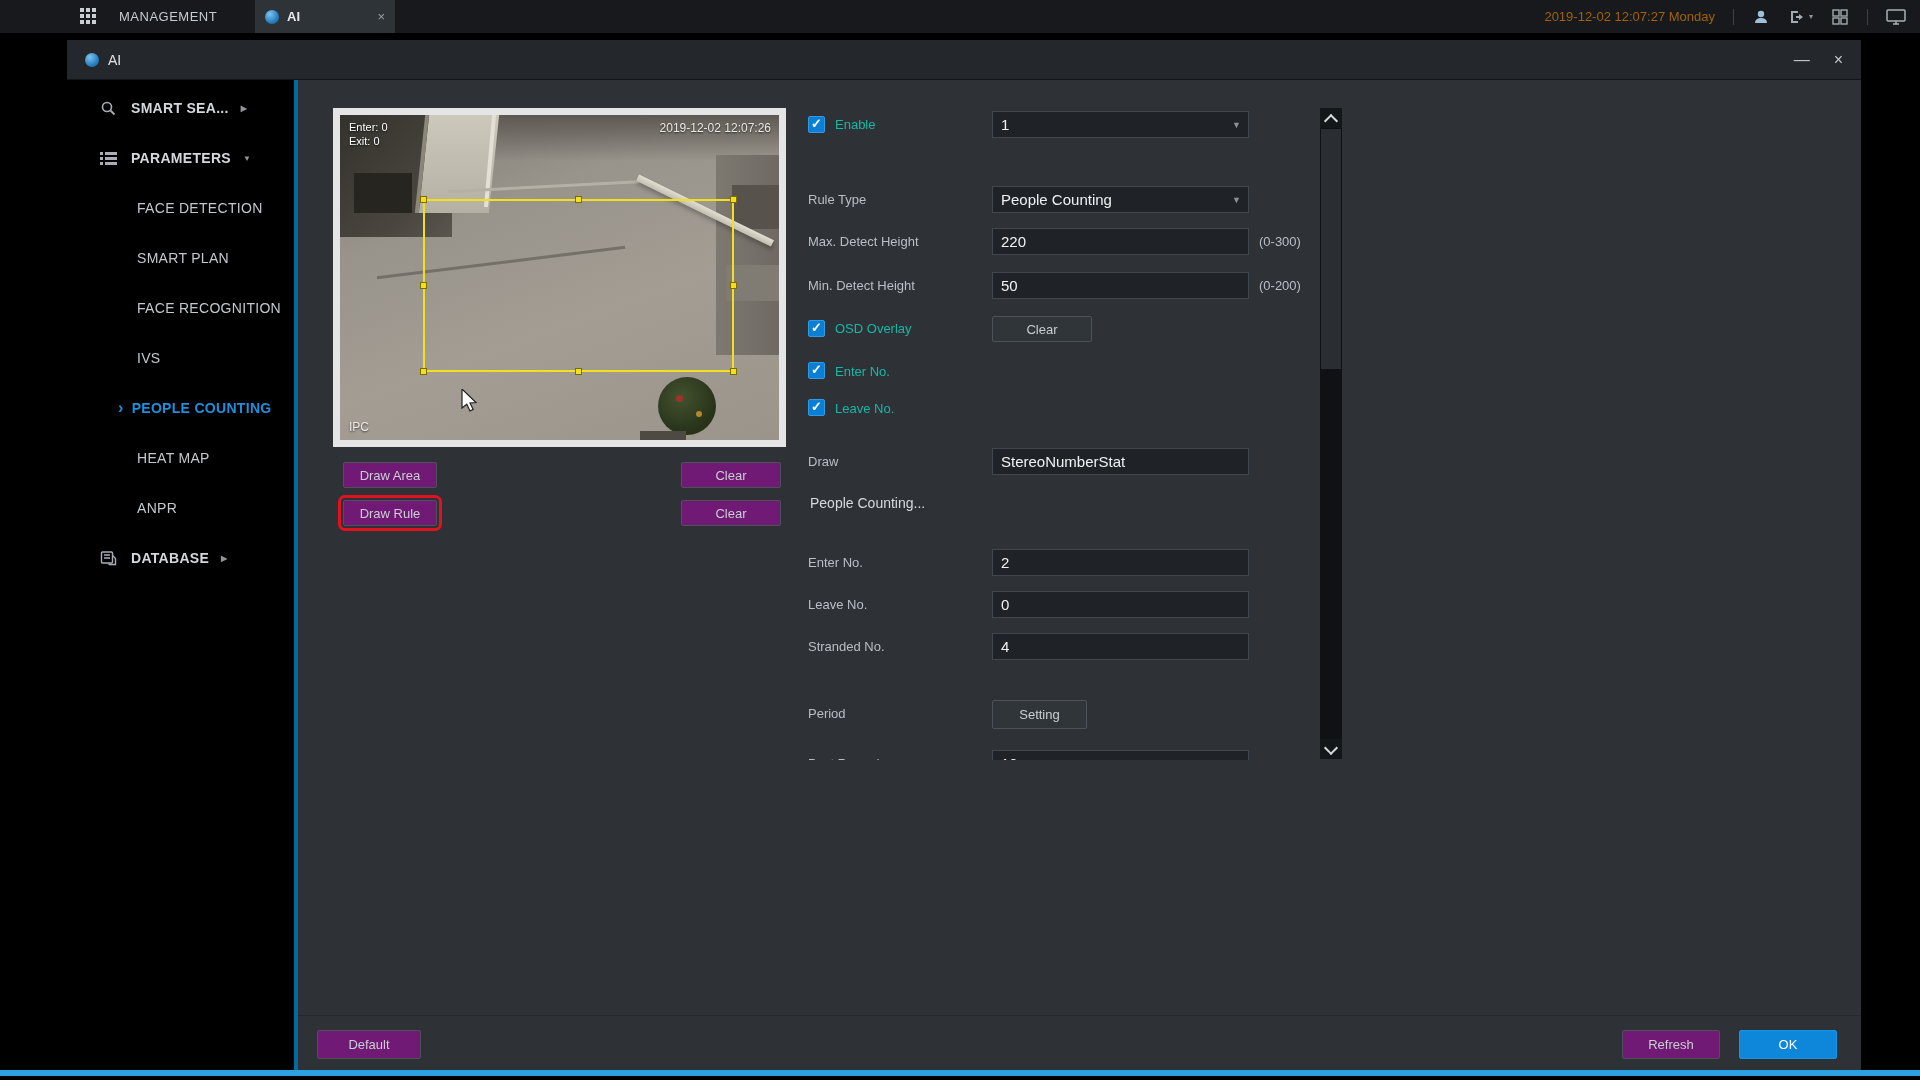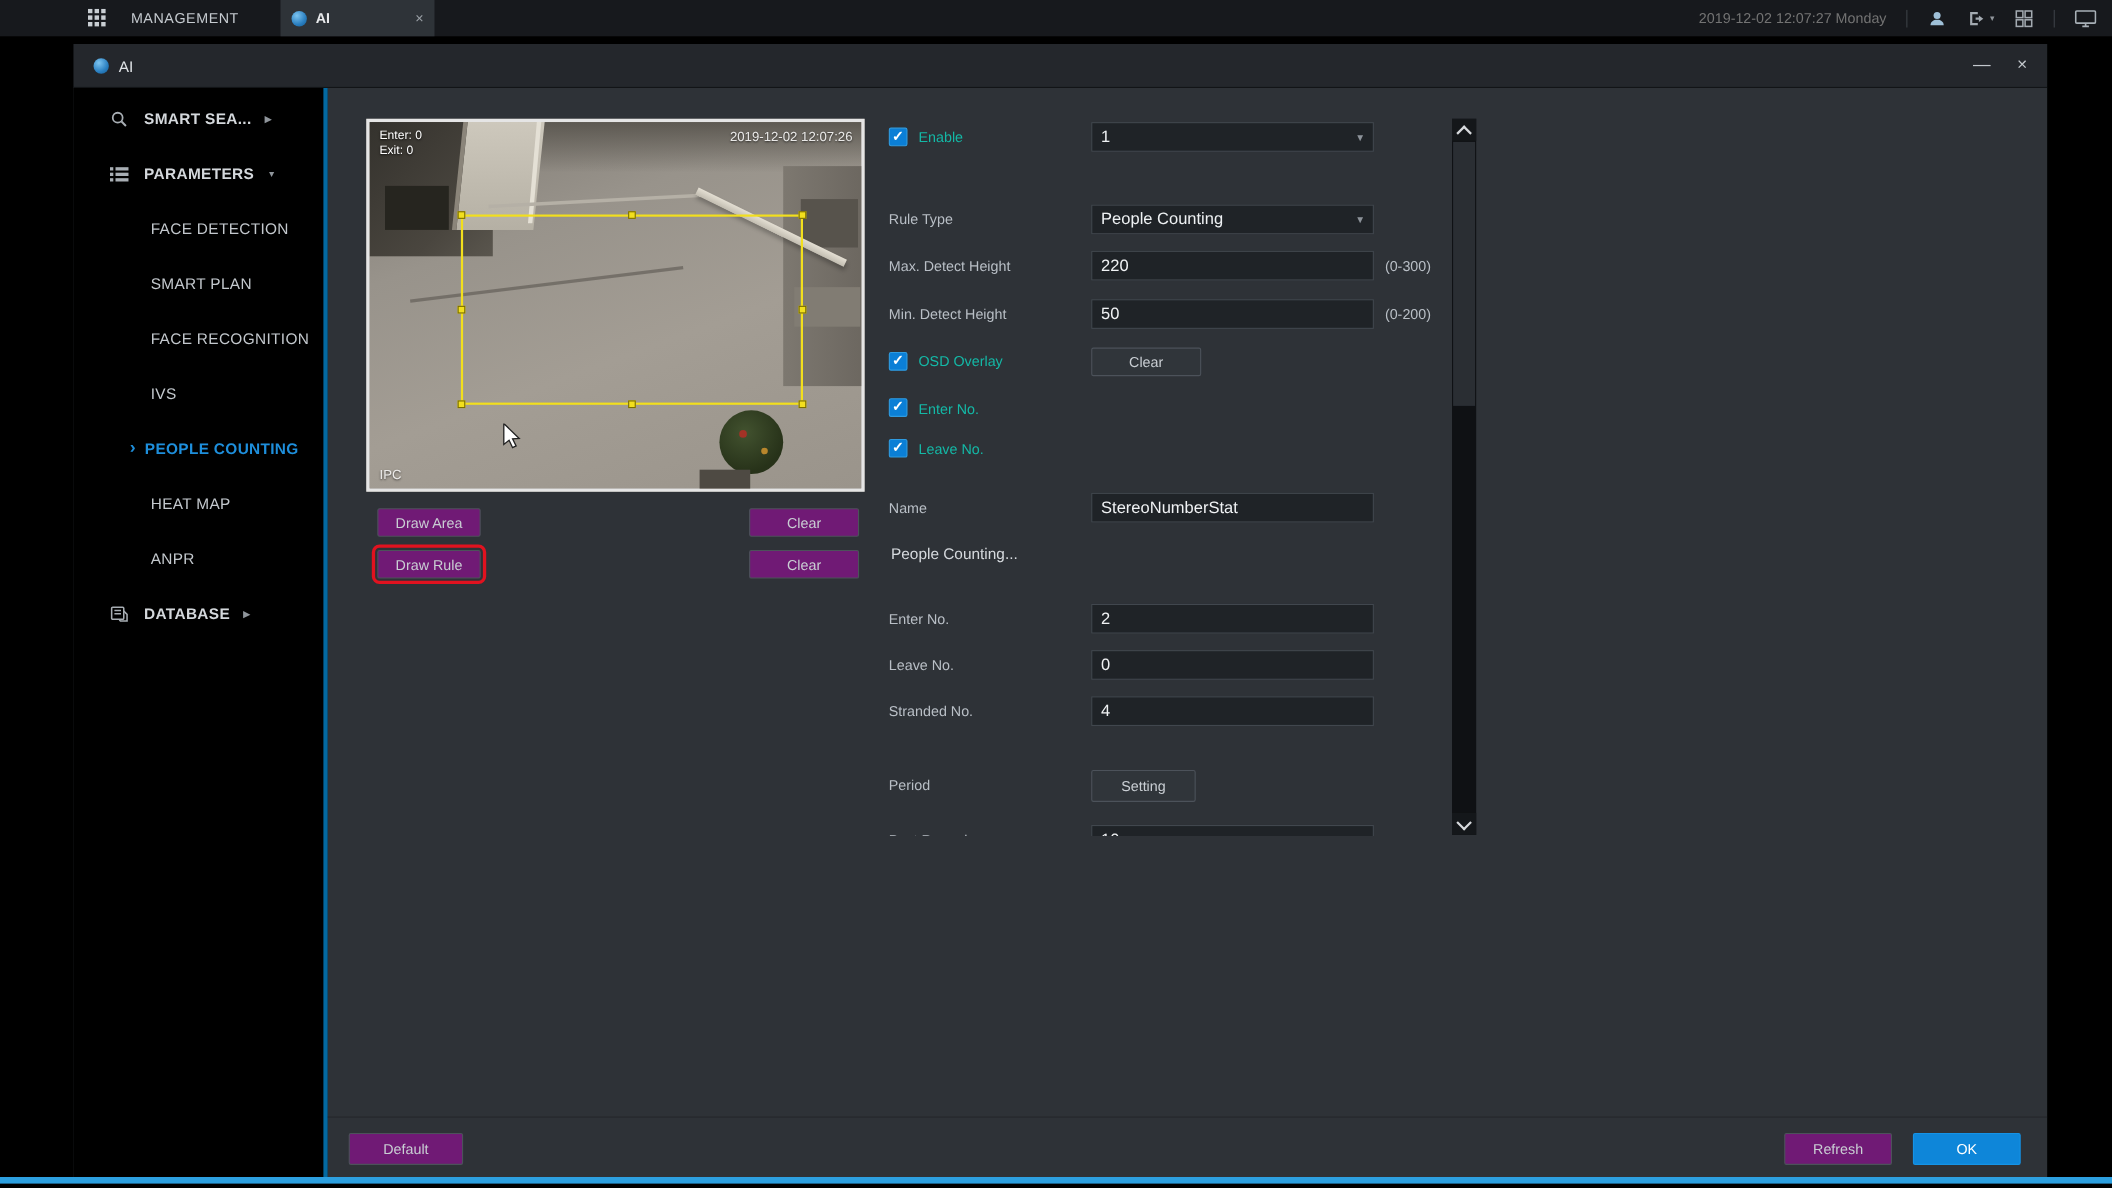--- a/index.html
+++ b/index.html
@@ -11,21 +11,21 @@
   .tb-grid{position:absolute;left:80px;top:8px}
   .tb-mgmt{position:absolute;left:119px;top:0;line-height:33px;font-size:13px;font-weight:normal;
     color:#c6cbd0;letter-spacing:.5px;cursor:default}
   .tb-tab{position:absolute;left:255px;top:0;width:140px;height:33px;background:#2e3338;
     display:flex;align-items:center;padding:0 10px}
   .orb{width:14px;height:14px;border-radius:50%;display:inline-block;
     background:radial-gradient(circle at 35% 30%,#7cc4f0,#2a7fc0 60%,#145a92)}
   .tb-tab .tab-label{font-size:13px;font-weight:bold;color:#e8eaec;margin-left:8px}
   .tb-tab .tab-close{margin-left:auto;font-size:13px;color:#9aa0a6;cursor:pointer}
   .tb-right{position:absolute;right:14px;top:0;height:33px;display:flex;align-items:center;gap:18px}
-  .tb-datetime{font-size:13px;color:#737373;white-space:nowrap}
+  .tb-datetime{font-size:13px;color:#a16207;white-space:nowrap}
   .vsep{width:1px;height:16px;background:#3c4147}
   .tb-ico{display:flex;align-items:center;gap:3px}
   .caret{font-size:8px;color:#8f959b}
 
   
   .window{position:absolute;left:67px;top:40px;width:1794px;height:1030px;background:#2e3237}
   .titlebar{position:absolute;left:0;top:0;width:100%;height:40px;background:#24272c;
     border-bottom:1px solid #121417;display:flex;align-items:center;padding:0 18px}
   .win-title{font-size:14px;color:#dfe3e6;margin-left:9px}
   .win-ctrls{margin-left:auto;display:flex;gap:24px}
@@ -40,21 +40,21 @@
   .g-arrow{font-size:8px;color:#8f959b;margin-left:12px}
   .side-item{padding-left:70px;color:#c3c8cd;letter-spacing:.3px}
   .side-item.active{color:var(--accent_blue);font-weight:bold;padding-left:51px}
   .active-marker{font-size:16px;margin-right:8px;font-weight:bold}
 
   
   .main{position:absolute;left:231px;top:40px;width:1563px;height:990px;background:#2e3237}
 
   
   .video{position:absolute;left:35px;top:28px;width:453px;height:339px;overflow:hidden;
-    background:#8d8881;border:3px solid #e5e5e5}
+    background:#8d8881;border:7px solid #e5e5e5}
   .sc{position:absolute}
   .floor{left:0;top:0;width:100%;height:100%;
     background:linear-gradient(160deg,#7e7972 0%,#98938b 30%,#a39d94 60%,#9a948b 100%)}
   .topshade{left:0;top:0;width:100%;height:46px;background:linear-gradient(#5d5952,rgba(93,89,82,0))}
   .shelves{left:0;top:0;width:112px;height:122px;
     background:linear-gradient(135deg,#34322d,#4a463f 70%,#5a564e)}
   .shelfbox{left:14px;top:58px;width:58px;height:40px;background:#26251f}
   .door{left:80px;top:0;width:74px;height:98px;background:linear-gradient(#cdc8bc,#b5b0a4);
     border-left:4px solid #8b857a;transform:skewX(-6deg)}
   .doorframe{left:148px;top:0;width:4px;height:92px;background:#e4e0d5;transform:skewX(-5deg)}
@@ -344,21 +344,21 @@
         <span class="cb" style="top:0"></span>
         <span class="cblabel" style="top:0">Enter No.</span>
       </div>
 
       <div class="frow" style="top:299px;height:20px">
         <span class="cb" style="top:0"></span>
         <span class="cblabel" style="top:0">Leave No.</span>
       </div>
 
       <div class="frow" style="top:348px;height:27px">
-        <span class="flabel">Name</span>
+        <span class="flabel">Draw</span>
         <input class="inp" style="top: 0px;" value="StereoNumberStat">
       </div>
 
       <div class="section-label" style="top:395px">People Counting...</div>
 
       <div class="frow" style="top:449px;height:27px">
         <span class="flabel">Enter No.</span>
         <input class="inp" style="top: 0px;" value="2">
       </div>
 

